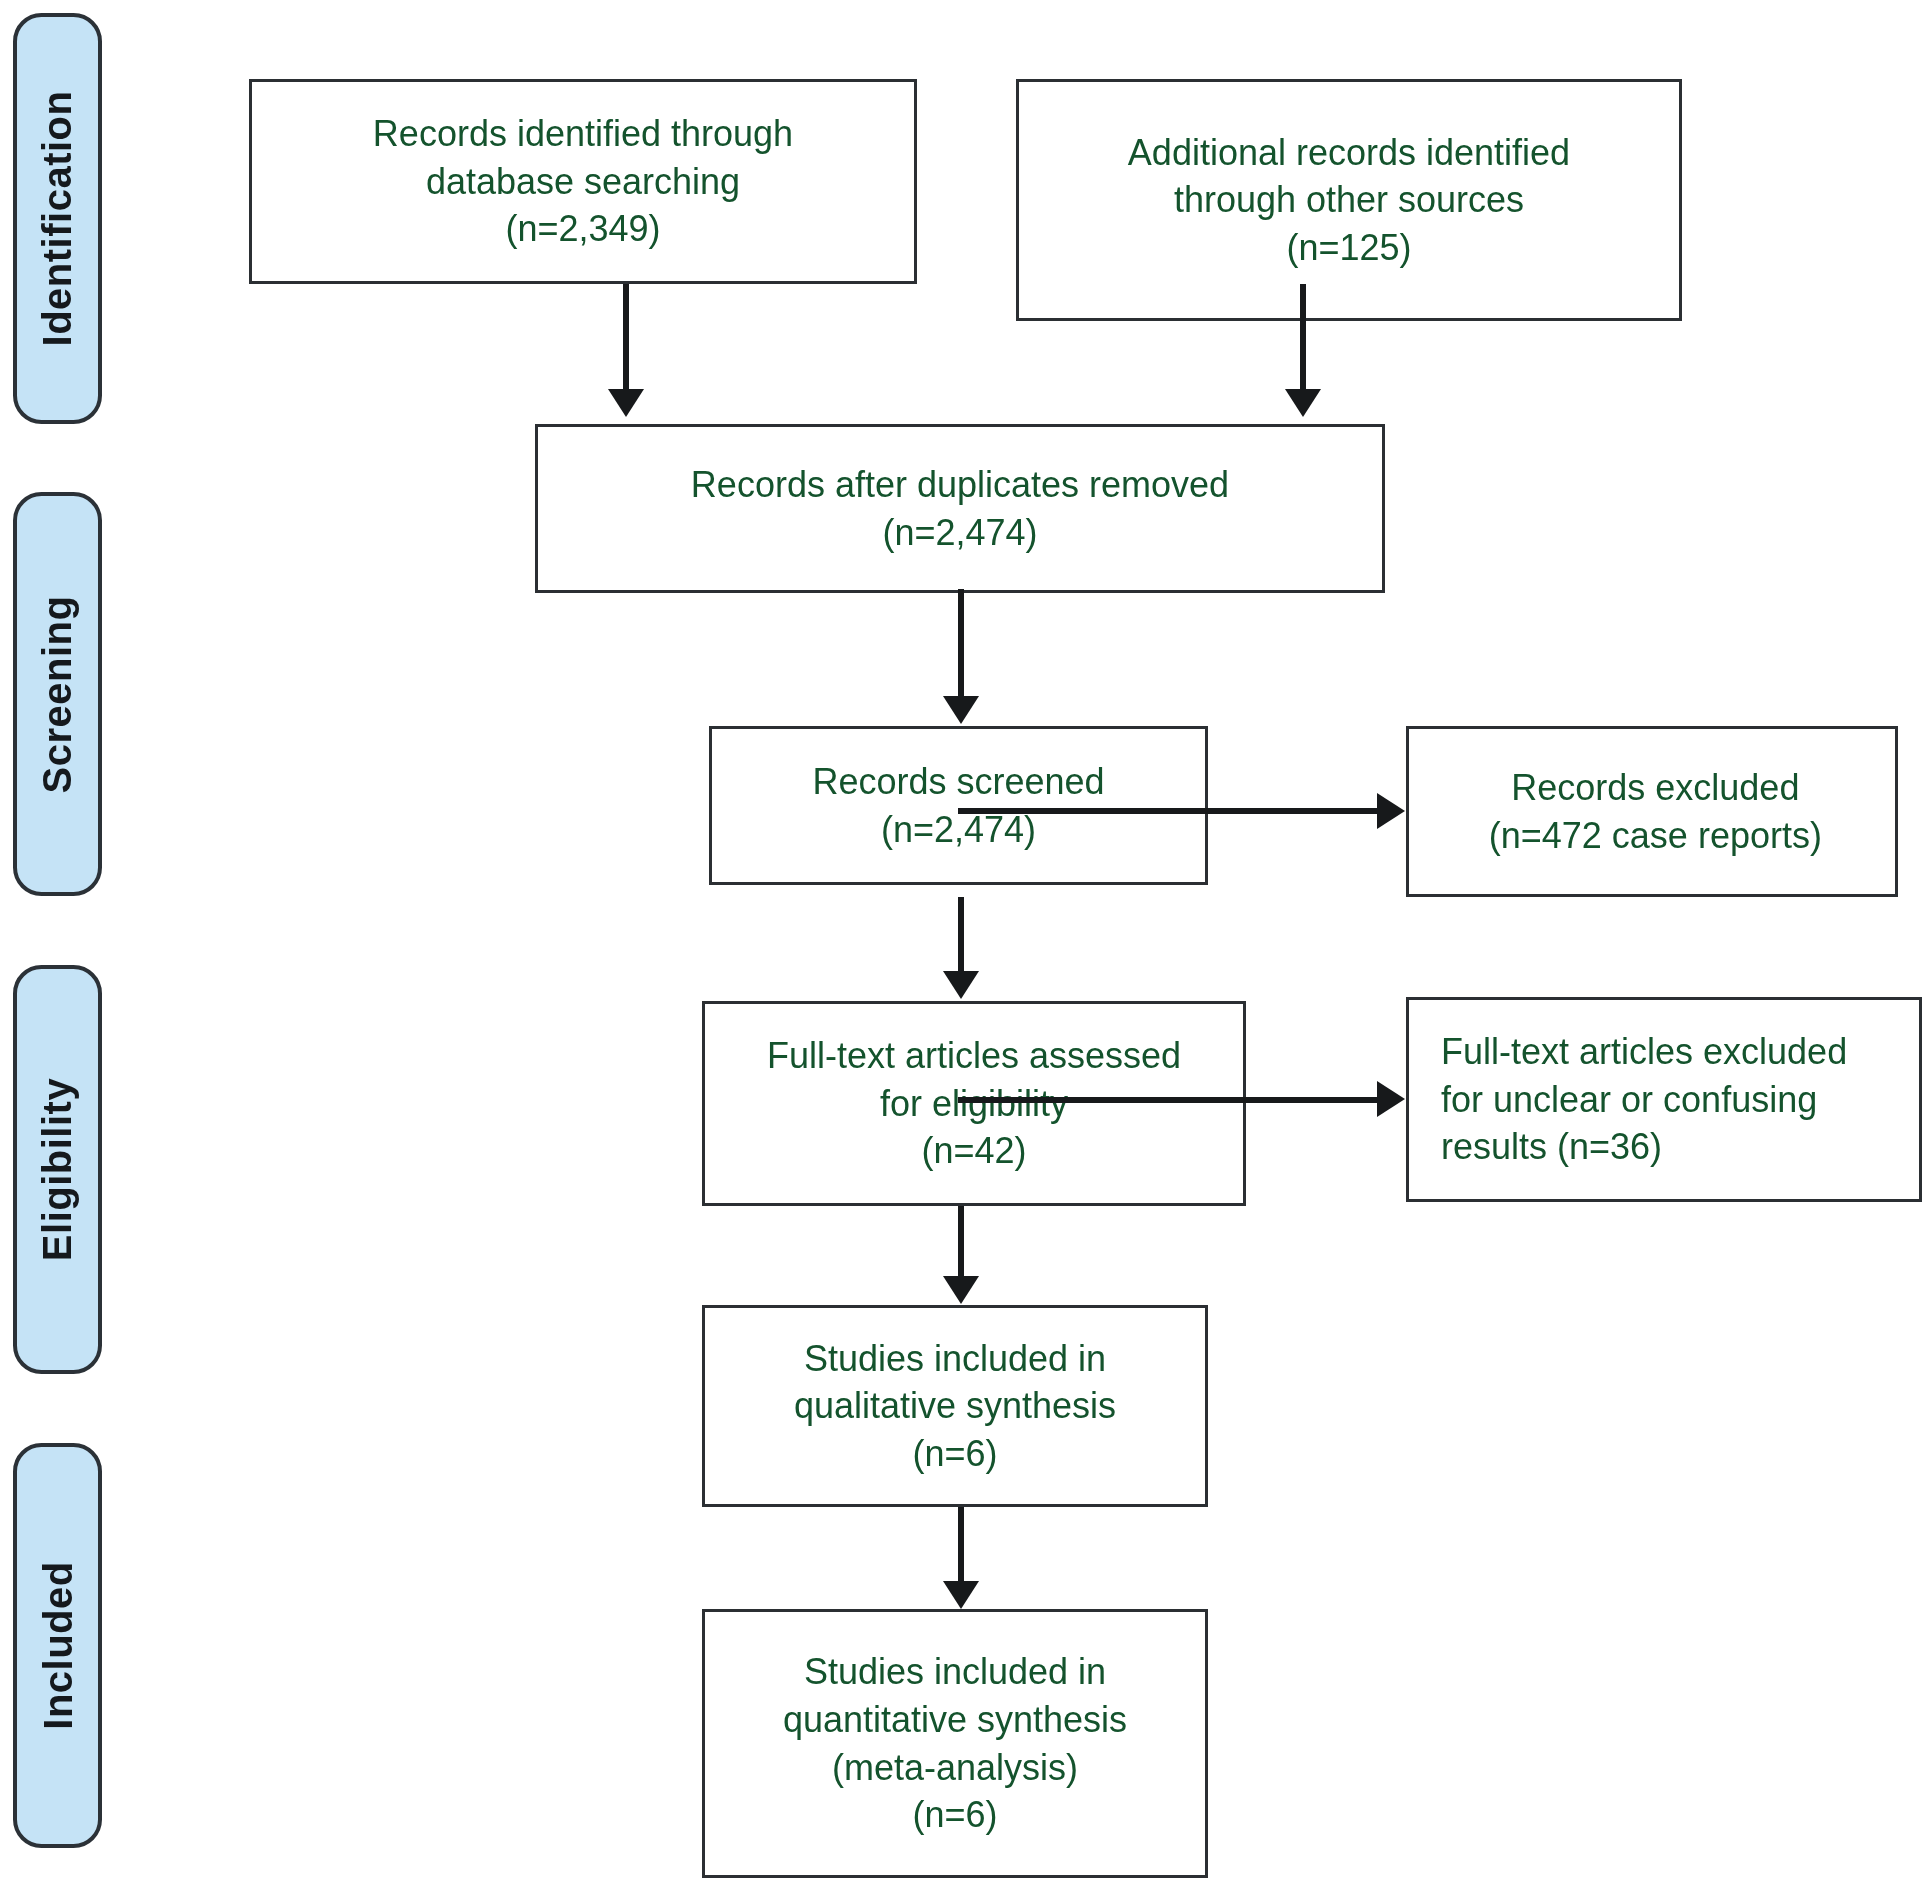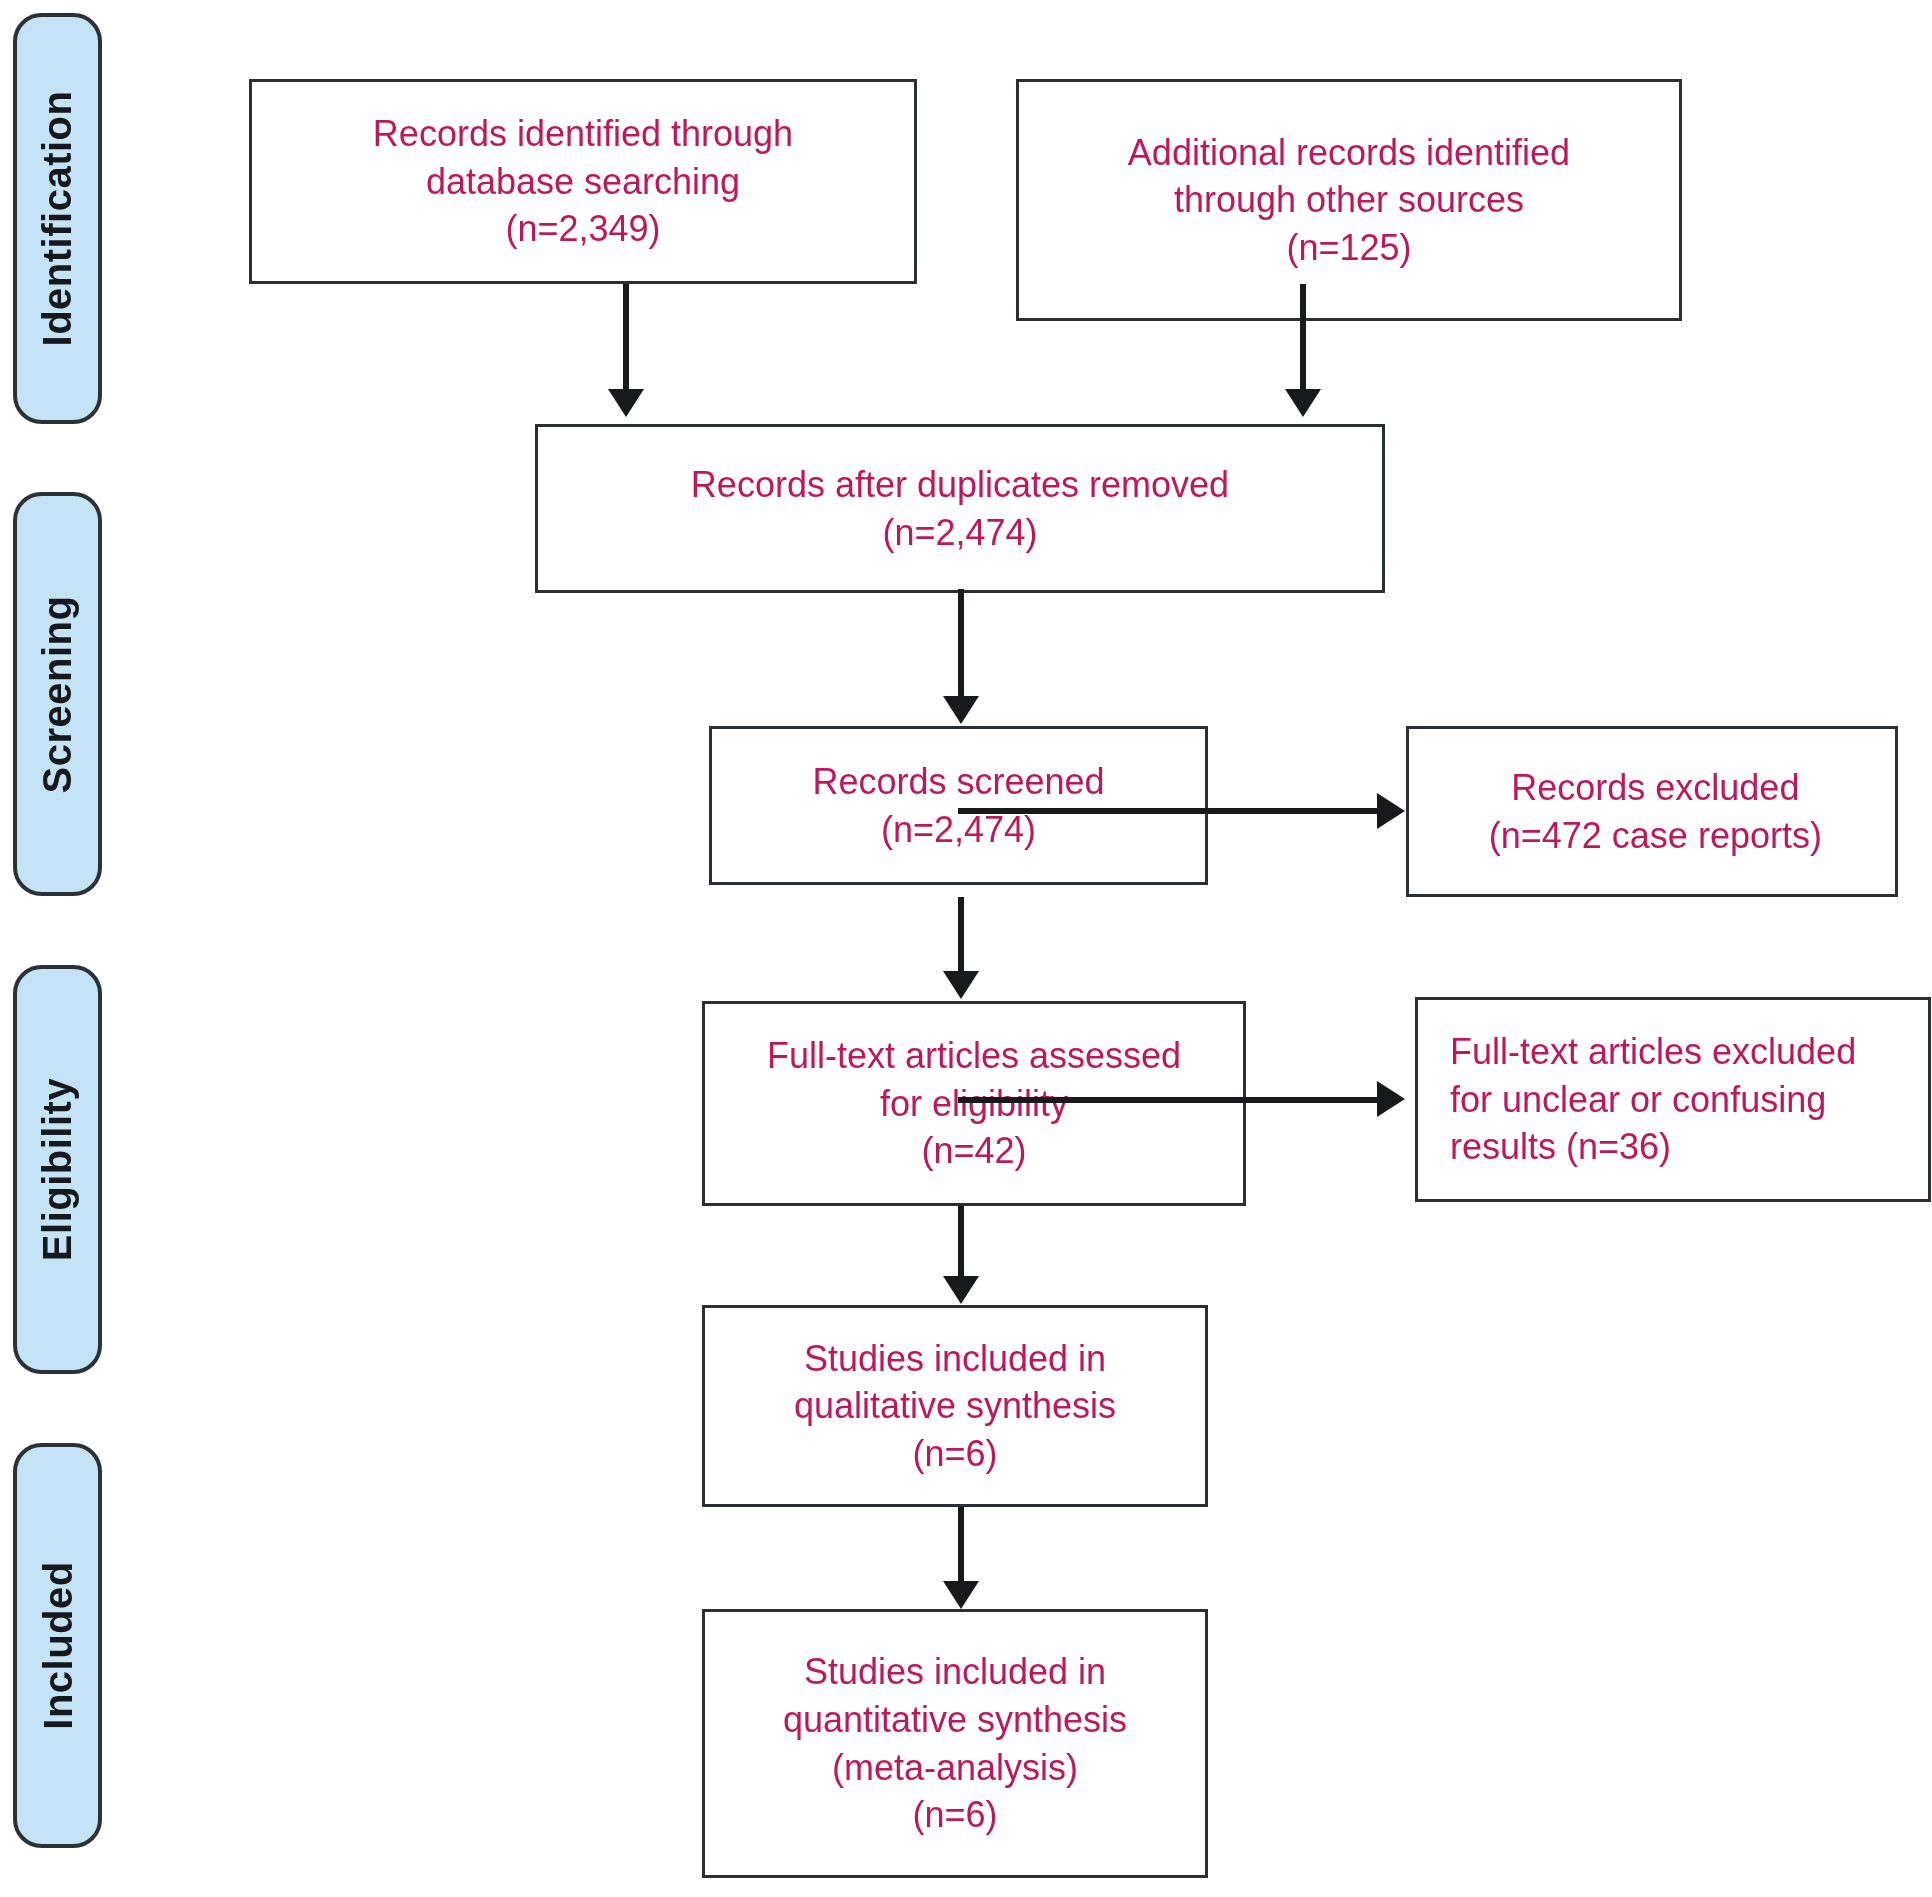--- a/index.html
+++ b/index.html
@@ -47,21 +47,21 @@
     background: #ffffff;
     border: 3.8px solid #2b2f33;
     display: flex;
     align-items: center;
     justify-content: center;
     padding: 5.7px 13.3px;
   }
   .flow-box .box-text {
     font-size: 36px;
     line-height: 1.32;
-    color: #be185d;
+    color: #14532d;
     text-align: center;
     white-space: pre-line;
     font-family: "Liberation Sans", sans-serif;
   }
   .flow-box.align-left {
     justify-content: flex-start;
     padding-left: 32px;
   }
   .flow-box.align-left .box-text {
     text-align: left;
@@ -170,21 +170,21 @@
     <div class="v-line" style="left:958px; top:897px; height:76px;"></div>
     <div class="arrow-down" style="left:943px; top:971px;"></div>
   </div>
 
   <div class="flow-box" style="left:702px; top:1001px; width:544px; height:205px;">
     <span class="box-text">Full-text articles assessed
 for eligibility
 (n=42)</span>
   </div>
 
-  <div class="flow-box align-left" style="left:1406px; top:997px; width:516px; height:205px;margin-left:9px;">
+  <div class="flow-box align-left" style="left:1406px; top:997px; width:516px; height:205px;">
     <span class="box-text">Full-text articles excluded
 for unclear or confusing
 results (n=36)</span>
   </div>
 
   <div class="connector">
     <div class="h-line" style="left:958px; top:1097px; width:421px;"></div>
     <div class="arrow-right" style="left:1377px; top:1081px;"></div>
   </div>
 

